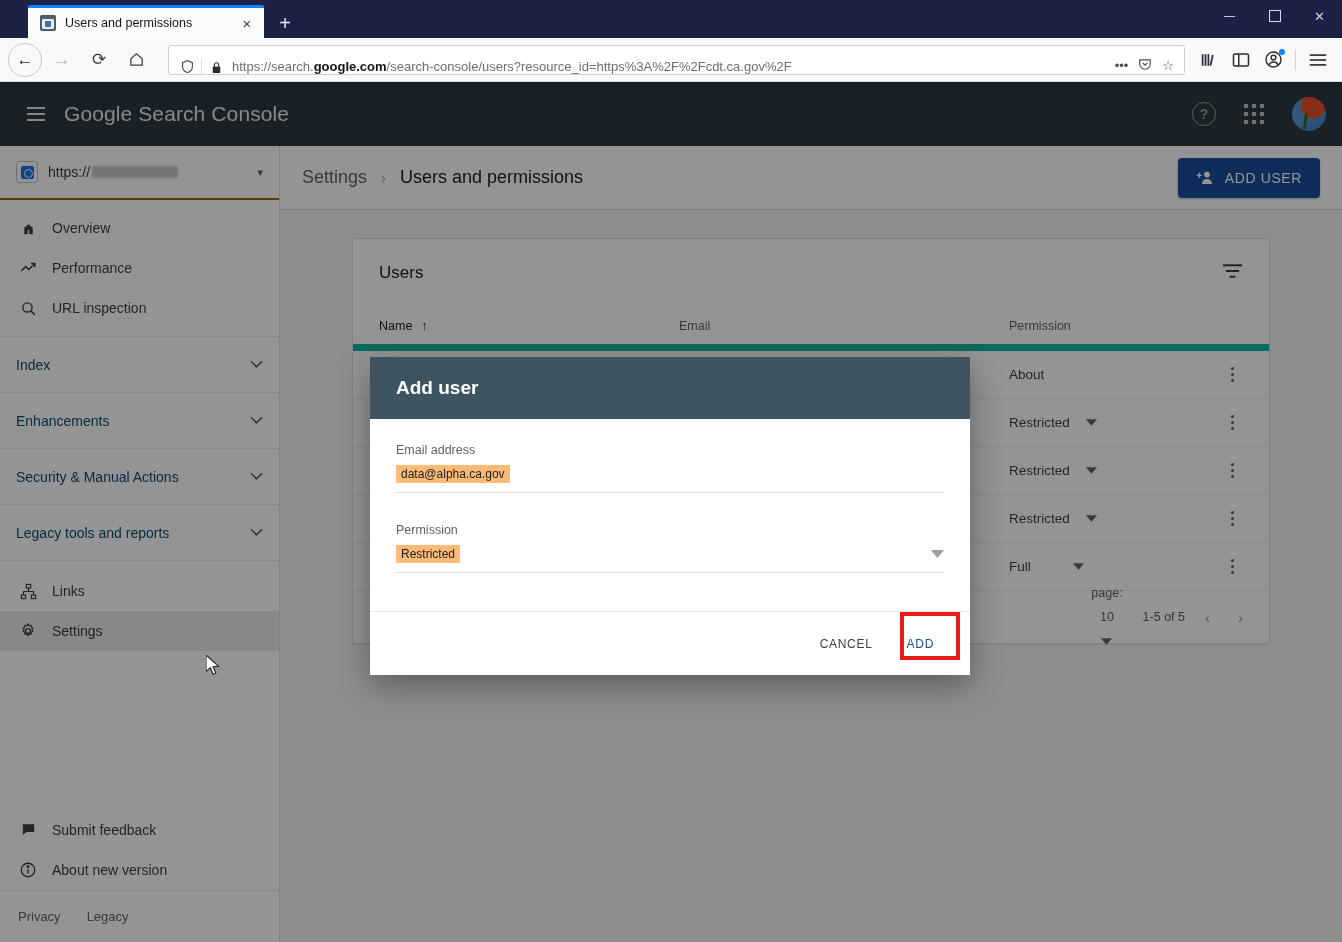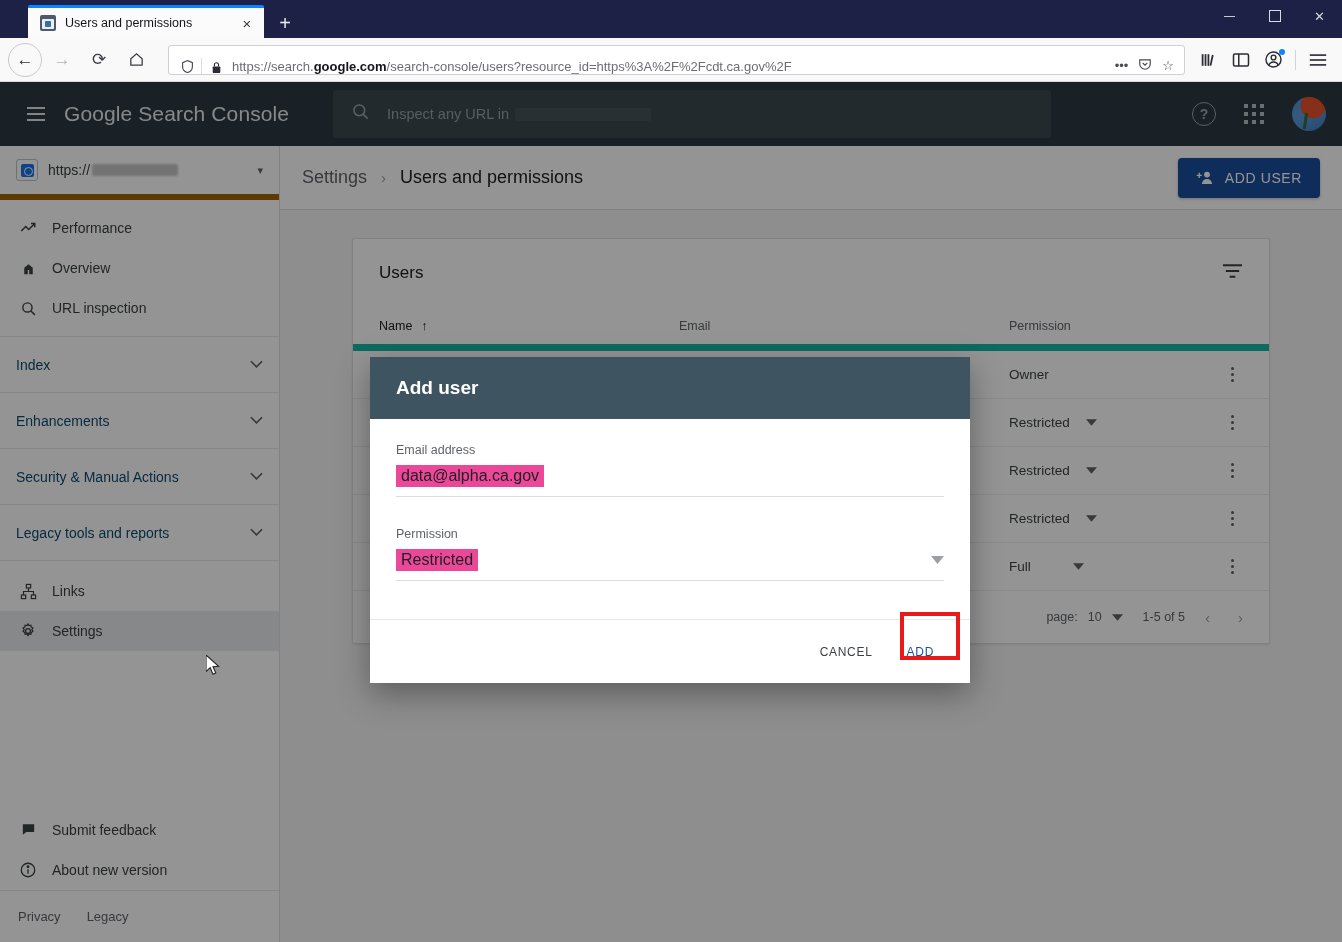--- a/index.html
+++ b/index.html
@@ -146,21 +146,21 @@
     background: #2f6d3a; transform: rotate(8deg);
   }
 
   .gsc-body { display: flex; height: 796px; }
   .sidebar {
     width: 280px; background: #fff; border-right: 1px solid #e0e0e0;
     display: flex; flex-direction: column; position: relative;
   }
   .prop-select {
     height: 54px; display: flex; align-items: center; padding: 0 16px;
-    border-bottom: 6px solid #a16207;
+    border-bottom: 2px solid #a16207;
   }
   .prop-icon {
     width: 22px; height: 22px; border: 1px solid #b8c4cc; border-radius: 3px;
     display:flex; align-items:center; justify-content:center; margin-right: 10px;
     background: #fff;
   }
   .prop-icon i {
     width: 13px; height: 13px; background: #1a73e8; border-radius: 2px; display:block;
     position: relative;
   }
@@ -245,21 +245,21 @@
   .td-perm .caret { color: #5f6368; font-size: 10px; }
   .kebab {
     margin-left: auto; width: 22px; display:flex; flex-direction: column;
     align-items:center; gap: 3px;
   }
   .kebab i { width: 3px; height: 3px; background: #5f6368; border-radius: 50%; display:block; }
   .pager {
     height: 52px; display: flex; align-items: center; justify-content: flex-end;
     gap: 20px; padding: 0 26px; font-size: 12.5px; color: #5f6368;
   }
-  .pager .rpp { display:flex; align-items:center; gap: 10px; }
+  .pager .rpp { display:flex; align-items:center; gap: 10px; flex-direction: column; }
   .pager .pgnav { display:flex; align-items:center; gap: 28px; font-size: 15px; color: #9aa0a6; }
 
   
   .scrim {
     position: absolute; left: 0; top: 82px; width: 1342px; height: 860px;
     background: rgba(0,0,0,0.42); z-index: 40;
   }
   .dialog {
     position: absolute; left: 370px; top: 357px; width: 600px;
     background: #fff; z-index: 50; box-shadow: 0 11px 30px rgba(0,0,0,0.35);
@@ -267,21 +267,21 @@
   .dlg-head {
     height: 62px; background: #3e5461; display: flex; align-items: center;
     padding: 0 26px;
   }
   .dlg-title { color: #fff; font-size: 19px; font-weight: 700; }
   .dlg-body { padding: 24px 26px 8px 26px; }
   .field { margin-bottom: 30px; position: relative; }
   .field-label { font-size: 12.5px; color: #5f6368; margin-bottom: 8px; }
   .field-value-wrap { border-bottom: 1px solid #dadce0; padding-bottom: 9px; display:flex; align-items:center; }
   .field-value {
-    font-size: 16px; color: #202124; background: #ec4899;
+    font-size: 12px; color: #202124; background: #fdba74;
     padding: 2px 5px; display:inline-block;
   }
   .field-caret { margin-left: auto; color: #9aa0a6; font-size: 12px; }
   .dlg-actions {
     border-top: 1px solid #e8e8e8; height: 64px; display: flex;
     align-items: center; justify-content: flex-end; gap: 6px; padding: 0 22px;
   }
   .dlg-btn {
     font-size: 12px; letter-spacing: 0.7px; color: #3c4043;
     padding: 9px 14px; font-weight: 500;
@@ -390,30 +390,20 @@
     <div class="gsc-header">
       <div class="hamburger">
           <i></i>
           <i></i>
           <i></i>
         </div>
       <div class="gsc-logo">
         <span>Google</span>
         <span>Search Console</span>
       </div>
-      <div class="gsc-search">
-        <span class="mag">
-          <svg width="19" height="19" viewBox="0 0 24 24" fill="none" stroke="#9aa6ac" stroke-width="2">
-            <circle cx="10.5" cy="10.5" r="6.8"></circle>
-              <line x1="15.6" y1="15.6" x2="21" y2="21"></line>
-          </svg>
-        </span>
-        <span class="ph">Inspect any URL in</span>
-        <span class="redact"></span>
-      </div>
       <div class="gsc-header-right">
         <div class="help-icon">?</div>
         <div class="apps-grid">
           <i></i>
             <i></i>
             <i></i>
             <i></i>
             <i></i>
             <i></i>
             <i></i>
@@ -432,34 +422,34 @@
               <i></i>
             </span>
           <span class="prop-url">https://</span>
           <span class="prop-redact"></span>
           <span class="prop-caret">▾</span>
         </div>
 
         <div class="nav-group">
           <div class="nav-item">
             <span class="ni-icon">
+              <svg width="17" height="17" viewBox="0 0 24 24" fill="#3c4043">
+                  <path d="M11 20v-6h2v6h5v-9l-6-5-6 5v9z"></path>
+                </svg>
+            </span>
+            <span>Overview</span>
+          </div>
+          <div class="nav-item">
+            <span class="ni-icon">
               <svg width="18" height="18" viewBox="0 0 24 24" fill="none" stroke="#3c4043" stroke-width="2">
                 <polyline points="3,16 9,10 13,14 21,6"></polyline>
                   <polyline points="16,6 21,6 21,11"></polyline>
               </svg>
             </span>
             <span>Performance</span>
-          </div>
-          <div class="nav-item">
-            <span class="ni-icon">
-              <svg width="17" height="17" viewBox="0 0 24 24" fill="#3c4043">
-                  <path d="M11 20v-6h2v6h5v-9l-6-5-6 5v9z"></path>
-                </svg>
-            </span>
-            <span>Overview</span>
           </div>
           <div class="nav-item">
             <span class="ni-icon">
               <svg width="17" height="17" viewBox="0 0 24 24" fill="none" stroke="#3c4043" stroke-width="2">
                 <circle cx="10.5" cy="10.5" r="6.5"></circle>
                   <line x1="15.4" y1="15.4" x2="21" y2="21"></line>
               </svg>
             </span>
             <span>URL inspection</span>
           </div>
@@ -585,21 +575,21 @@
                 <span>↑</span>
               </span>
               <span class="th-email">Email</span>
               <span class="th-perm">Permission</span>
             </div>
 
             <div class="trow">
               <span class="td-name"></span>
               <span class="td-email"></span>
               <span class="td-perm">
-                <span>Owner</span>
+                <span>About</span>
               </span>
               <span class="kebab">
                   <i></i>
                   <i></i>
                   <i></i>
                 </span>
             </div>
             <div class="trow">
               <span class="td-name"></span>
               <span class="td-email"></span>

